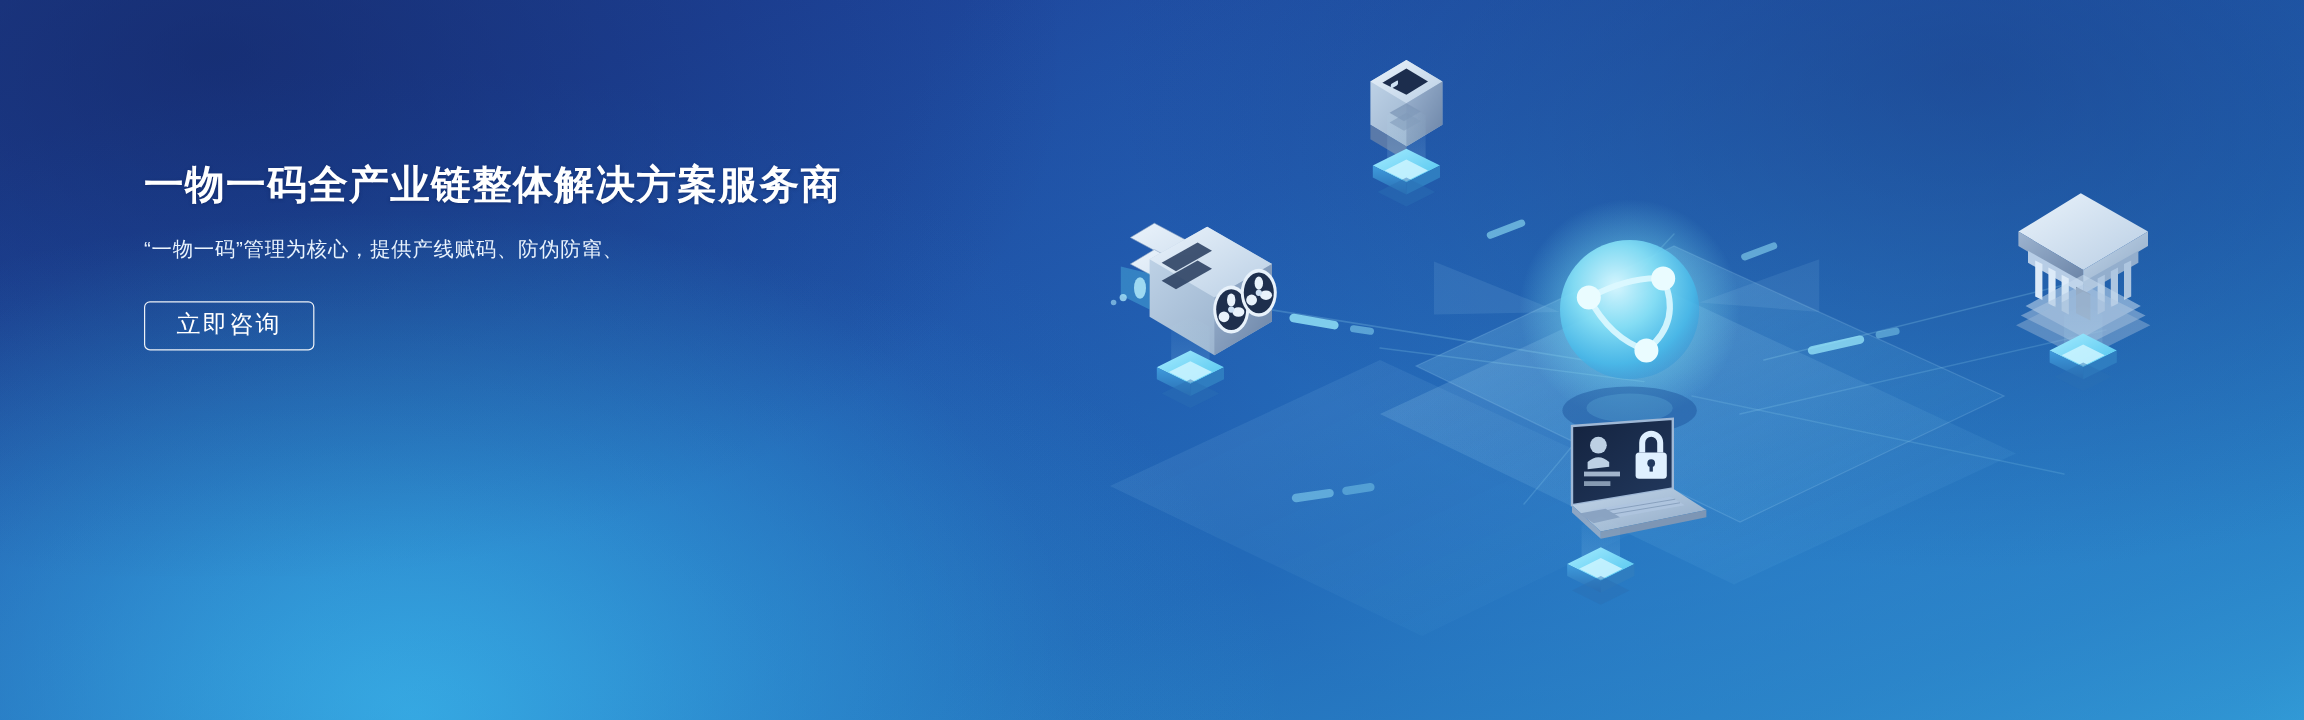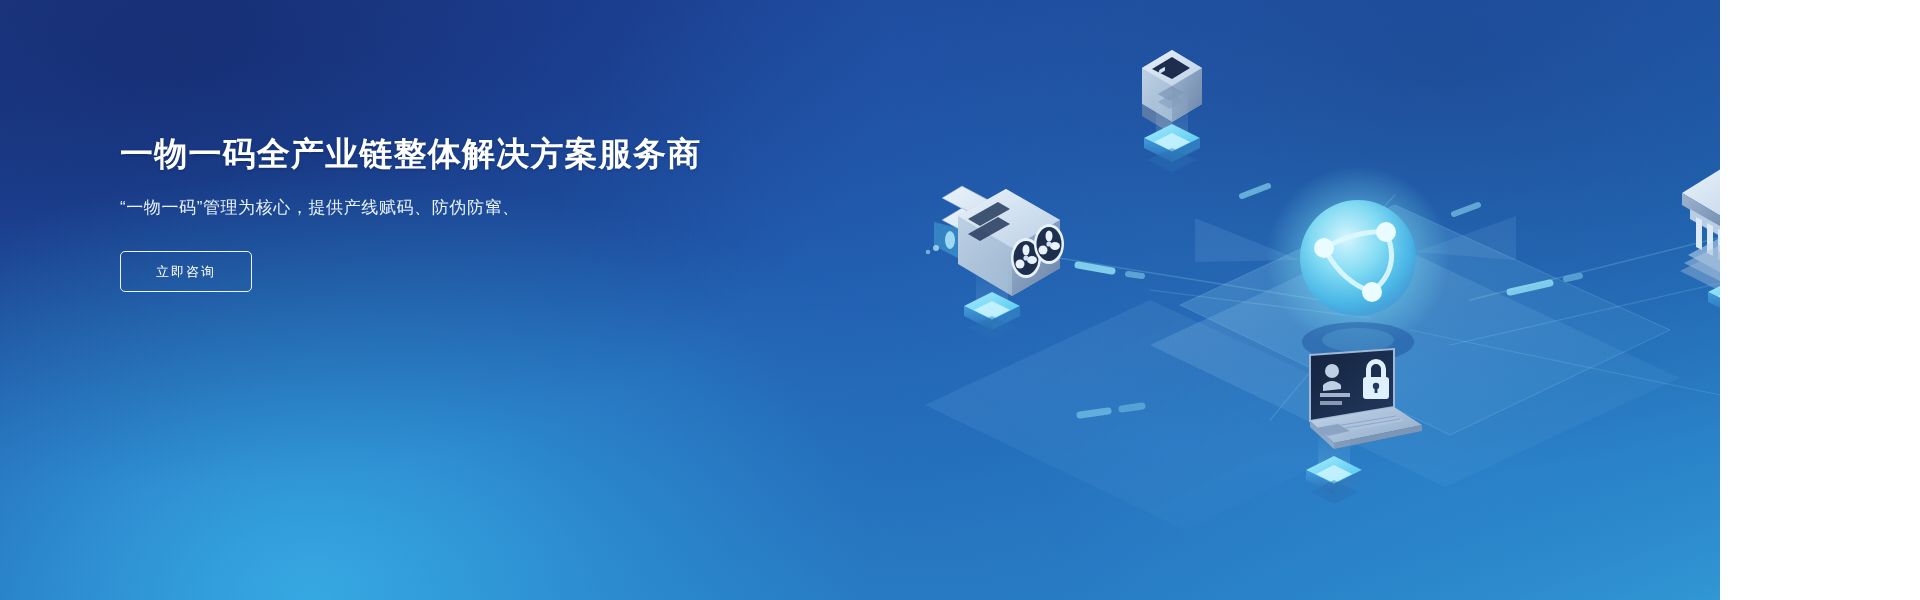--- a/index.html
+++ b/index.html
@@ -1,18 +1,18 @@
 <!DOCTYPE html>
 <html><head>
 <meta charset="utf-8">
 <style>
   html,body{margin:0;padding:0;}
   body{width:1920px;height:600px;overflow:hidden;font-family:"Liberation Sans","DejaVu Sans",sans-serif;}
 
-  #banner{position:relative;width:1720px;height:600px;overflow:hidden;
+  #banner{position:relative;width:1920px;height:600px;overflow:hidden;
     background:
       radial-gradient(ellipse 900px 700px at 18% 100%, rgba(46,160,224,0.95) 0%, rgba(40,140,212,0.55) 34%, rgba(36,110,190,0.12) 62%, rgba(0,0,0,0) 78%),
       radial-gradient(ellipse 1100px 900px at 78% 52%, rgba(48,132,206,0.60) 0%, rgba(40,110,192,0.28) 45%, rgba(0,0,0,0) 72%),
       linear-gradient(160deg, #1f3f8f 0%, #1e449a 18%, #1f54a8 42%, #2069b6 66%, #2a8ccb 88%, #34a6dc 100%);
   }
 
   
   .sweep{position:absolute;pointer-events:none;}
   .sweep-a{left:-120px;top:-140px;width:1000px;height:620px;
     background:radial-gradient(ellipse at 30% 30%, rgba(16,32,92,0.55) 0%, rgba(16,32,92,0.18) 45%, rgba(0,0,0,0) 72%);}
@@ -23,21 +23,21 @@
 
   
   #copy{position:absolute;left:120px;top:132px;width:720px;}
   #headline{font-size:33px;font-weight:bold;color:#ffffff;letter-spacing:1.2px;
     line-height:44px;margin:0;white-space:nowrap;text-shadow:0 1px 3px rgba(8,24,70,0.35);}
   #sub{margin:14px 0 0 0;}
   .subline{font-size:17px;color:#e9f3fd;line-height:31px;letter-spacing:0.6px;white-space:nowrap;margin-top:16px;}
   #cta{margin-top:28px;display:inline-block;box-sizing:border-box;
     padding:0 26px;height:41px;line-height:39px;min-width:132px;text-align:center;
     border:1px solid rgba(255,255,255,0.92);border-radius:5px;color:#ffffff;
-    font-size:13px;letter-spacing:2px;background:transparent;cursor:pointer;}
+    font-size:20px;letter-spacing:2px;background:transparent;cursor:pointer;}
 
   
   #art{position:absolute;left:850px;top:0;width:1070px;height:600px;}
   #art svg{position:absolute;left:0;top:0;}
 </style>
 </head>
 <body>
 
 <div id="banner">
 

